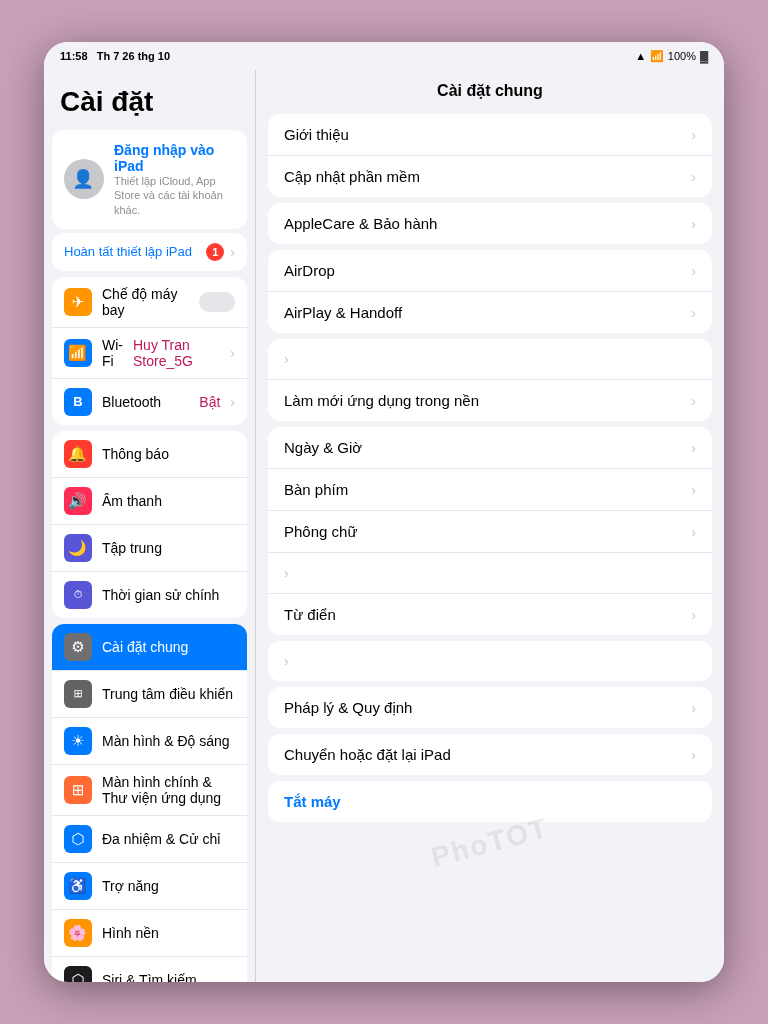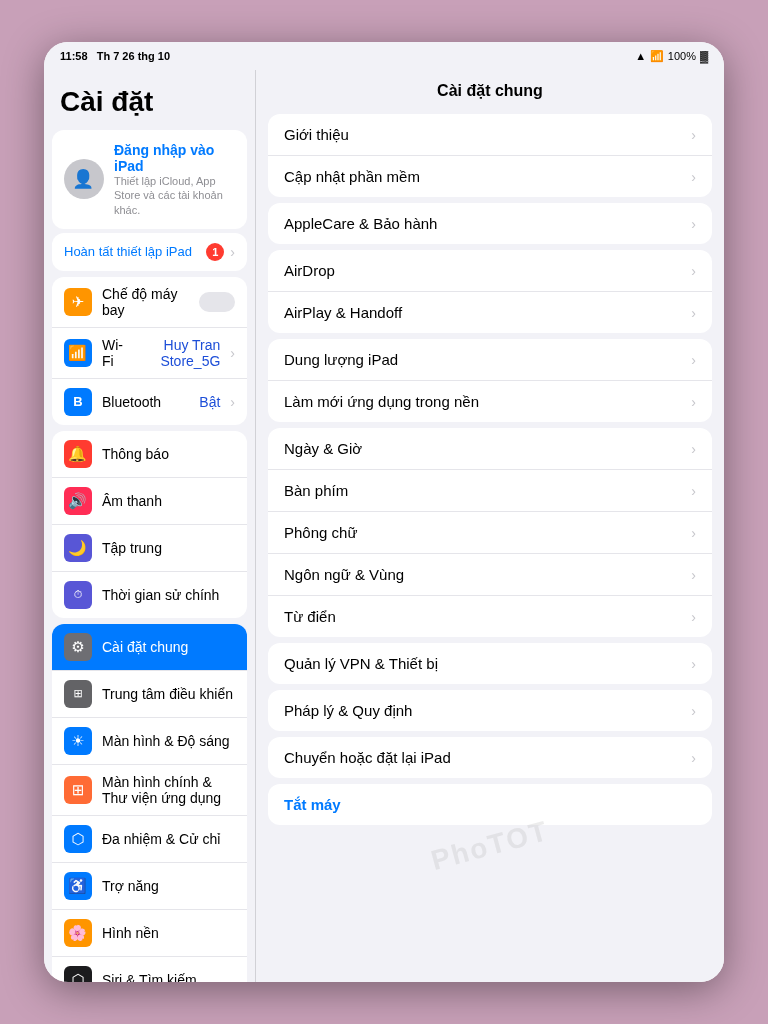--- a/index.html
+++ b/index.html
@@ -141,22 +141,21 @@
       flex-shrink: 0;
       color: #fff;
     }
     .item-label {
       font-size: 14px;
       color: #000;
       flex: 1;
     }
     .item-value {
       font-size: 14px;
-      color: #1d4ed8;
-      text-align: right;
+      color: #be185d;
     }
     .toggle {
       width: 36px;
       height: 20px;
       border-radius: 10px;
       background: #e5e5ea;
       position: relative;
     }
     
     .right-panel {
@@ -378,21 +377,20 @@
           <span class="right-chevron">›</span>
         </div>
         <div class="right-item">
           <span class="right-item-label">AirPlay &amp; Handoff</span>
           <span class="right-chevron">›</span>
         </div>
       </div>
 
       <div class="right-group">
         <div class="right-item">
-          <span class="right-item-label">Dung lượng iPad</span>
           <span class="right-chevron">›</span>
         </div>
         <div class="right-item">
           <span class="right-item-label">Làm mới ứng dụng trong nền</span>
           <span class="right-chevron">›</span>
         </div>
       </div>
 
       <div class="right-group">
         <div class="right-item">
@@ -401,32 +399,30 @@
         </div>
         <div class="right-item">
           <span class="right-item-label">Bàn phím</span>
           <span class="right-chevron">›</span>
         </div>
         <div class="right-item">
           <span class="right-item-label">Phông chữ</span>
           <span class="right-chevron">›</span>
         </div>
         <div class="right-item">
-          <span class="right-item-label">Ngôn ngữ &amp; Vùng</span>
           <span class="right-chevron">›</span>
         </div>
         <div class="right-item">
           <span class="right-item-label">Từ điển</span>
           <span class="right-chevron">›</span>
         </div>
       </div>
 
       <div class="right-group">
         <div class="right-item">
-          <span class="right-item-label">Quản lý VPN &amp; Thiết bị</span>
           <span class="right-chevron">›</span>
         </div>
       </div>
 
       <div class="right-group">
         <div class="right-item">
           <span class="right-item-label">Pháp lý &amp; Quy định</span>
           <span class="right-chevron">›</span>
         </div>
       </div>

